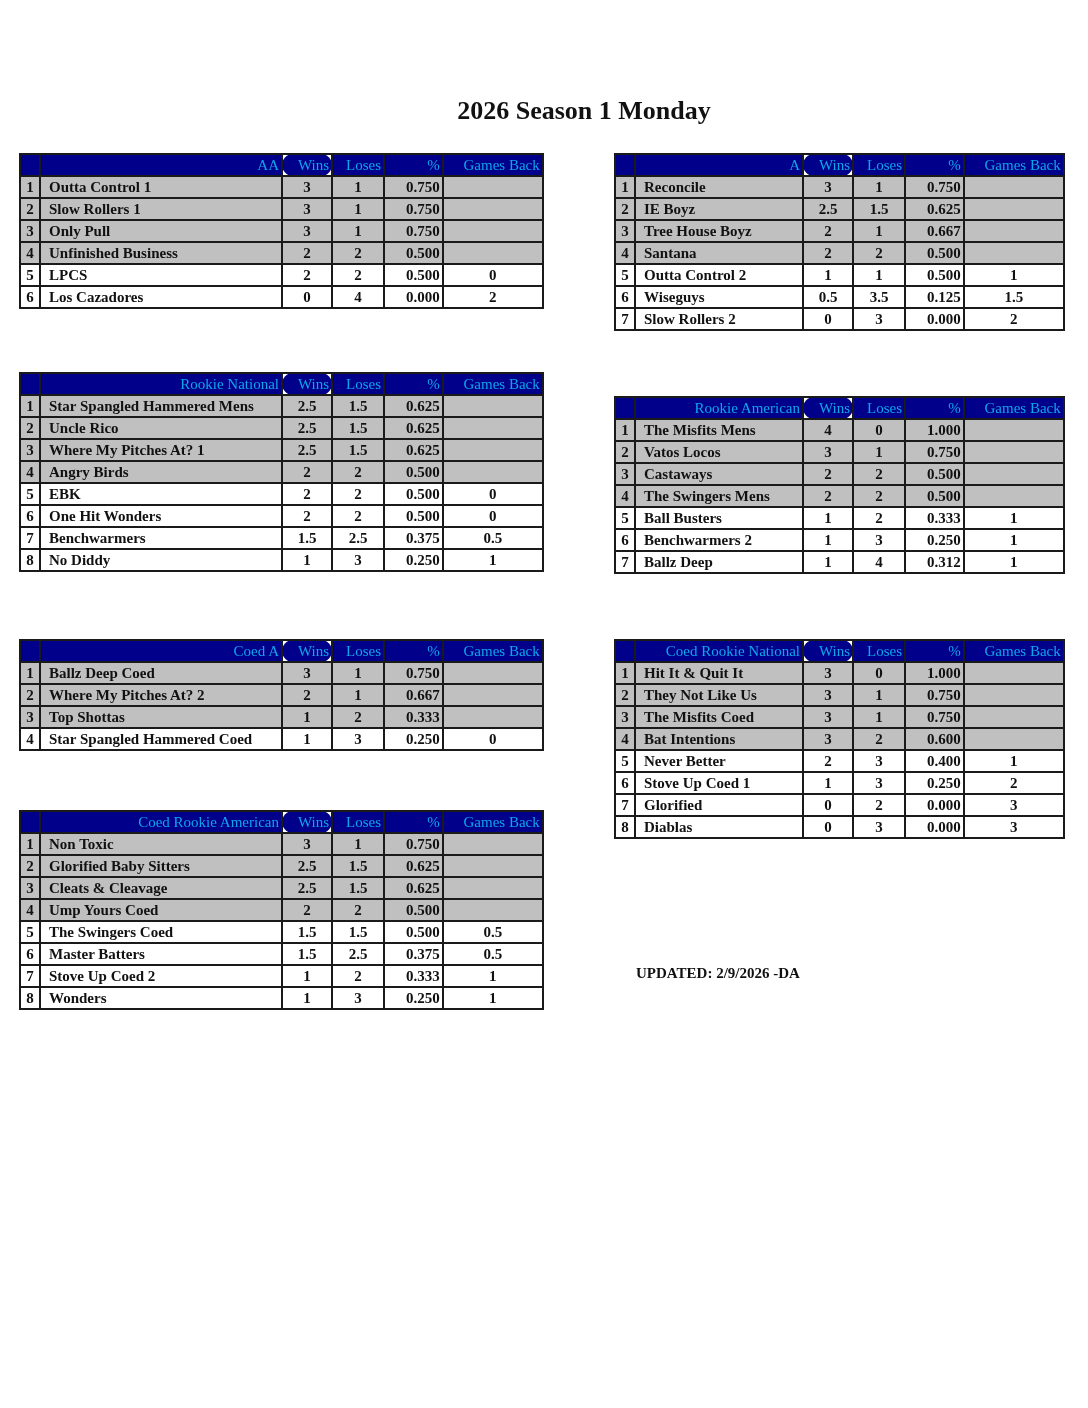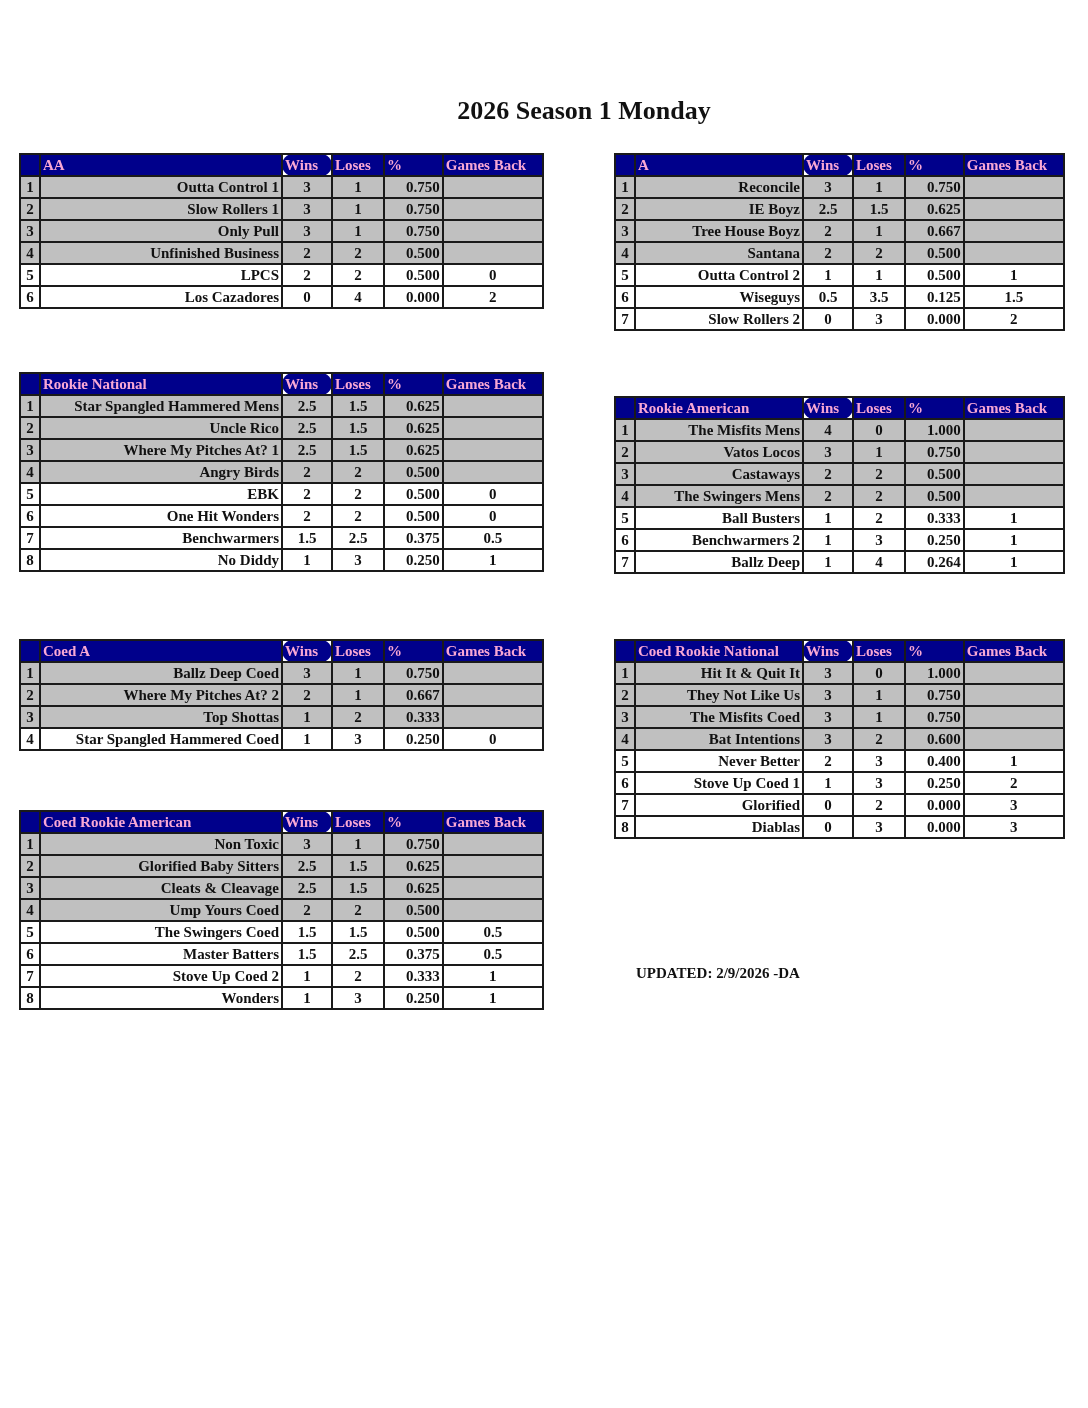--- a/index.html
+++ b/index.html
@@ -1,22 +1,22 @@
 <!DOCTYPE html>
 <html><head>
 <meta charset="utf-8">
 <style>
   html, body { margin: 0; padding: 0; background: #ffffff; }
   body { width: 1088px; height: 1408px; position: relative; font-family: "Liberation Serif", serif; color: #111; }
   .title { position: absolute; left: 0; width: 1072px; top: 96px; text-align: center; font-size: 26px; font-weight: bold; padding-left: 48px; }
   table.st { position: absolute; border-collapse: collapse; font-weight: bold; font-size: 15px; }
   table.st td, table.st th { border: 2px solid #1a1a1a; height: 20px; padding: 0 2px; line-height: 20px; }
-  table.st th { background: #00008b; color: #f9a8d4; font-weight: bold; text-align: left; white-space: nowrap; }
+  table.st th { background: #00008b; color: #0ea5e9; font-weight: normal; text-align: right; white-space: nowrap; }
   table.st td.rank { text-align: center; width: 14px; }
-  table.st td.team { text-align: right; white-space: nowrap; padding-left: 8px; }
+  table.st td.team { text-align: left; white-space: nowrap; padding-left: 8px; }
   table.st td.num { text-align: center; }
   table.st td.pct { text-align: left; padding-left: 21px; }
   table.st tr.qual td { background: #c0c0c0; }
   table.st tr.out td { background: #ffffff; }
   .updated { position: absolute; left: 636px; top: 965px; font-weight: bold; font-size: 15px; }
   .left { left: 19px; }
   .right { left: 614px; }
   .cw-team-l { width: 236px; }
   .cw-team-r { width: 162px; }
   .cw-w { width: 44px; border-radius: 11px; }
@@ -297,21 +297,21 @@
         <td class="num">1</td>
         <td class="num">3</td>
         <td class="pct">0.250</td>
         <td class="num">1</td>
       </tr>
       <tr class="out">
         <td class="rank">7</td>
         <td class="team">Ballz Deep</td>
         <td class="num">1</td>
         <td class="num">4</td>
-        <td class="pct">0.264</td>
+        <td class="pct">0.312</td>
         <td class="num">1</td>
       </tr>
     </tbody>
   </table>
 <table class="st left" style="top:639px">
     <thead>
       <tr>
         <th class="rank"></th>
         <th class="cw-team-l">Coed A</th>
         <th class="cw-w">Wins</th>

